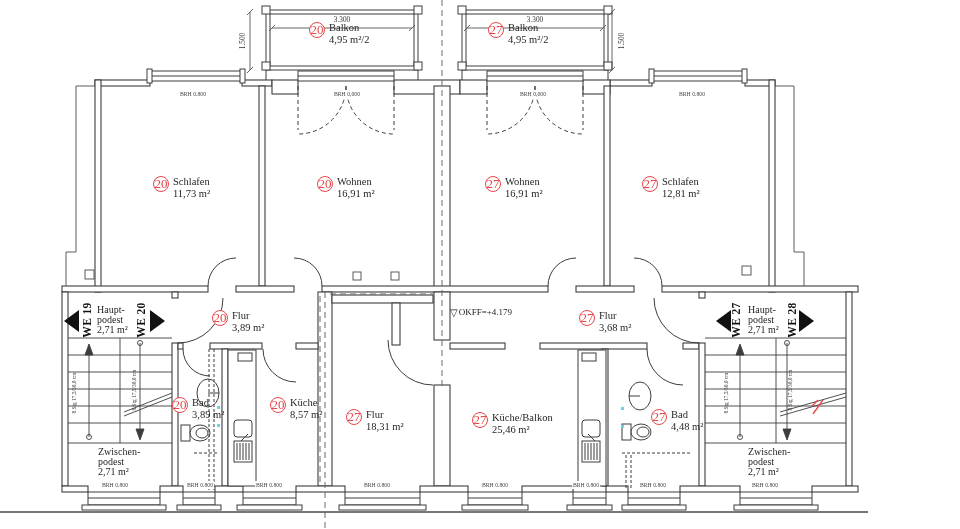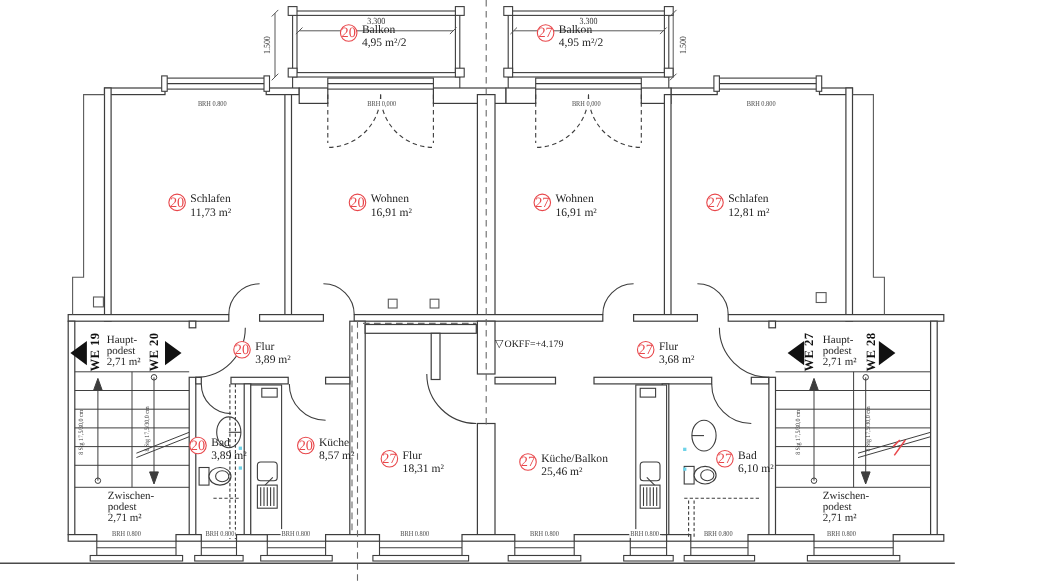--- a/index.html
+++ b/index.html
@@ -370,21 +370,21 @@
         <span>18,31 m²</span></span>
 </div>
 <div class="rlabel" style="left:472px;top:412px;">
   <span class="circ">27</span>
   <span><span>Küche/Balkon</span><br>
         <span>25,46 m²</span></span>
 </div>
 <div class="rlabel" style="left:651px;top:409px;">
   <span class="circ">27</span>
   <span><span>Bad</span><br>
-        <span>6,10 m²</span></span>
+        <span>4,48 m²</span></span>
 </div>
 
 <div class="brh" style="left:193px;top:90px;">BRH 0.800</div>
 <div class="brh" style="left:347px;top:90px;">BRH 0,000</div>
 <div class="brh" style="left:533px;top:90px;">BRH 0,000</div>
 <div class="brh" style="left:692px;top:90px;">BRH 0.800</div>
 
 <div class="brh" style="left:115px;top:481px;">BRH 0.800</div>
 <div class="brh" style="left:200px;top:481px;">BRH 0.800</div>
 <div class="brh" style="left:269px;top:481px;">BRH 0.800</div>

